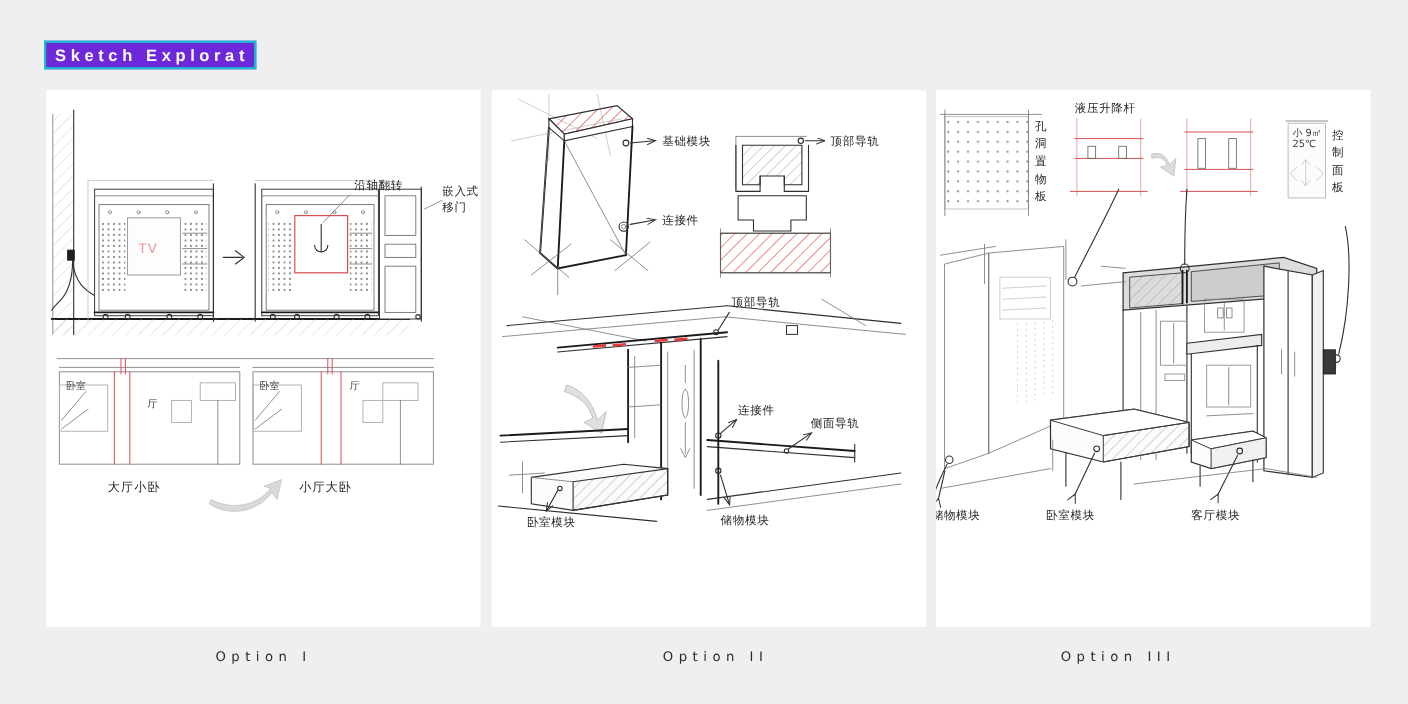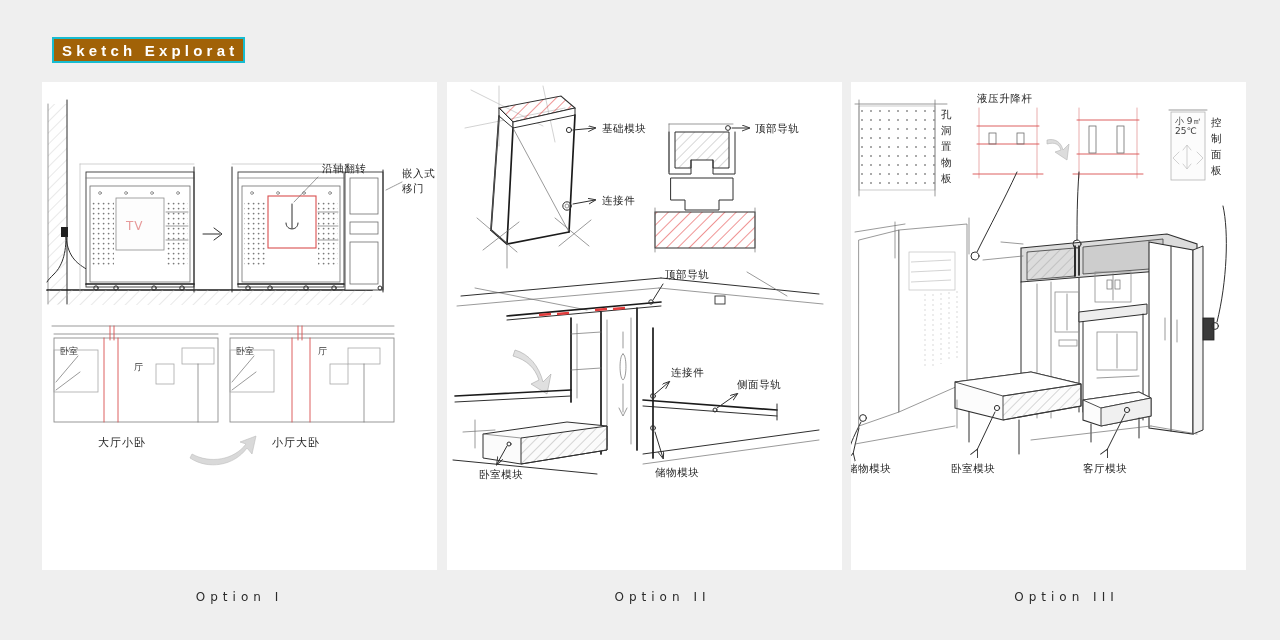--- a/index.html
+++ b/index.html
@@ -12,26 +12,26 @@
     height: 640px;
     position: relative;
     overflow: hidden;
     font-family: "Liberation Sans", "DejaVu Sans", sans-serif;
     background: #efefef;
   }
 
   
   #title-badge {
     position: absolute;
-    left: 52px;
+    left: 40px;
     top: 37px;
     width: 193px;
     height: 26px;
     box-sizing: border-box;
-    background: #a16207;
+    background: #6d28d9;
     border: 2px solid #17bcd0;
     display: flex;
     align-items: center;
     padding-left: 8px;
     overflow: hidden;
   }
   #title-badge .txt {
     color: #ffffff;
     font-size: 15px;
     font-weight: bold;
@@ -81,22 +81,22 @@
     position: absolute;
     top: 590px;
     width: 395px;
     text-align: center;
     font-size: 12px;
     letter-spacing: 5px;
     color: #2b2b2b;
     font-family: "DejaVu Sans", sans-serif;
   }
   #option-label-1 { left: 42px; }
-  #option-label-2 { left: 465px; }
-  #option-label-3 { left: 869px; }
+  #option-label-2 { left: 453px; }
+  #option-label-3 { left: 819px; }
 
   
   .ln    { stroke: #2f2f2f; stroke-width: 1;   fill: none; stroke-linecap: round; }
   .ln-t  { stroke: #6e6e6e; stroke-width: 0.7; fill: none; stroke-linecap: round; }
   .ln-vt { stroke: #b4b4b4; stroke-width: 0.6; fill: none; stroke-linecap: round; }
   .ln-b  { stroke: #1b1b1b; stroke-width: 1.7; fill: none; stroke-linecap: round; }
   .ln-r  { stroke: #d94f4f; stroke-width: 0.9; fill: none; stroke-linecap: round; }
   .ln-rt { stroke: #e08a8a; stroke-width: 0.7; fill: none; stroke-linecap: round; }
   .fill-w  { fill: #ffffff; stroke: #3a3a3a; stroke-width: 0.9; }
   .anno {

